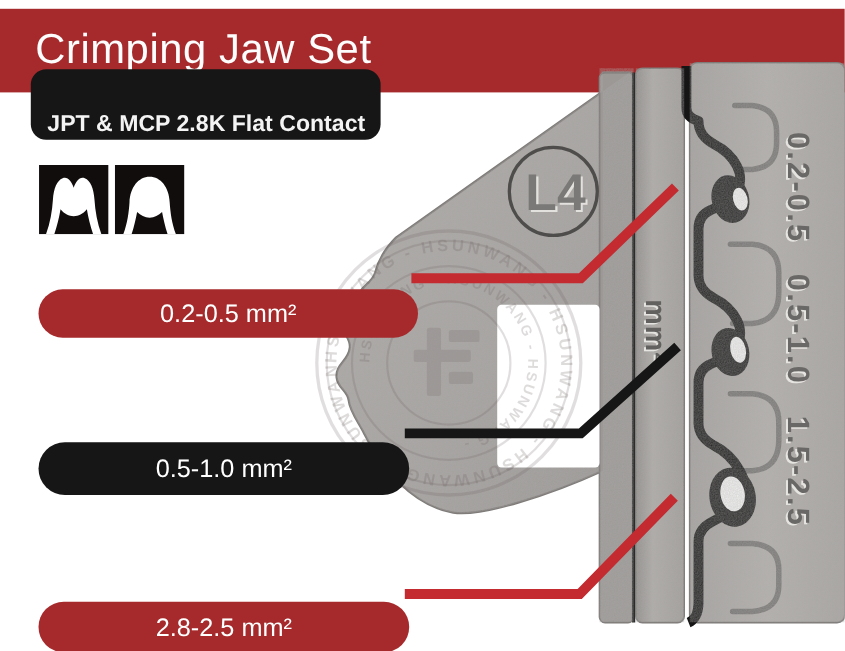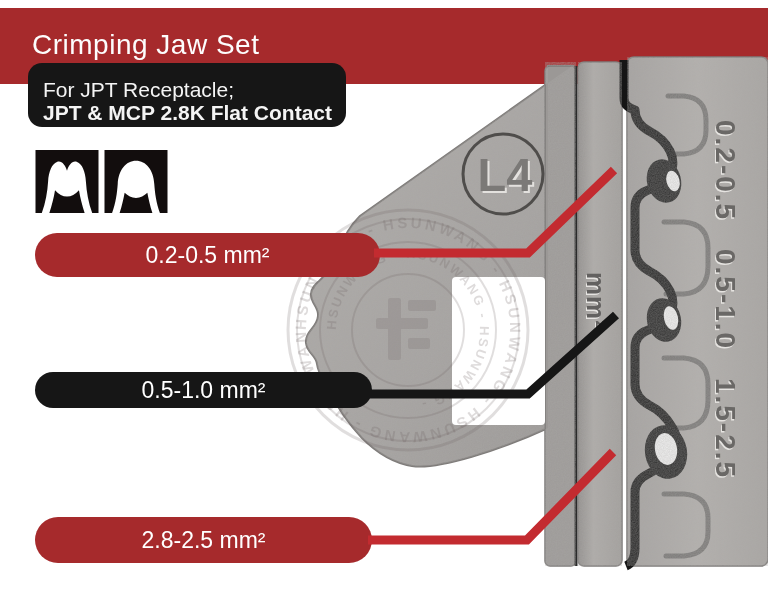--- a/index.html
+++ b/index.html
@@ -7,45 +7,45 @@
     width:768px;height:592px;position:relative;overflow:hidden;
     background:#ffffff;font-family:"Liberation Sans",sans-serif;
   }
   
   .header-bar{
     position:absolute;left:0;top:8px;width:768px;height:76px;
     background:#a62a2c;z-index:1;
   }
   .header-title{
     position:absolute;left:32px;top:0;height:76px;line-height:74px;
-    color:#fdfdfd;font-size:28px;letter-spacing:.5px;white-space:nowrap;
+    color:#fdfdfd;font-size:38px;letter-spacing:.5px;white-space:nowrap;
   }
   
   .info-box{
     position:absolute;left:28px;top:63px;width:318px;height:64px;
     background:#161616;border-radius:14px;z-index:6;
     color:#f4f4f4;font-size:21px;line-height:23px;
     padding:0;box-sizing:border-box;
   }
   .info-box .ln{position:absolute;left:15px;white-space:nowrap;}
   .info-box .ln1{top:15px;}
   .info-box .ln2{top:38px;font-weight:bold;}
   
   .profile-icon{position:absolute;top:150px;width:64px;height:63px;z-index:6;}
   .profile-icon.first{left:35px;}
   .profile-icon.second{left:104px;}
   
   .pill{
     position:absolute;z-index:7;display:flex;align-items:center;justify-content:center;
-    border-radius:24px;color:#ffffff;font-size:23px;white-space:nowrap;
+    border-radius:24px;color:#ffffff;font-size:23px;white-space:nowrap;margin-top:30px;
   }
   .pill.red{background:#a62a2c;}
   .pill.black{background:#161616;}
   .pill1{left:35px;top:233px;width:345px;height:44px;}
-  .pill2{left:35px;top:372px;width:337px;height:36px;}
+  .pill2{left:35px;top:372px;width:337px;height:48px;}
   .pill3{left:35px;top:517px;width:337px;height:46px;}
   
   .tool-layer{position:absolute;left:0;top:0;z-index:2;}
   .watermark-layer{position:absolute;left:0;top:0;z-index:3;pointer-events:none;}
   .lines-layer{position:absolute;left:0;top:0;z-index:8;pointer-events:none;}
 </style>
 </head>
 <body>
 
 <div class="header-bar">
@@ -169,21 +169,20 @@
 
   <g opacity="0.18" fill="#6b5f5f">
     <rect x="388" y="298" width="13" height="62" rx="2"></rect>
     <rect x="376" y="318" width="52" height="11" rx="2"></rect>
     <rect x="408" y="300" width="28" height="11" rx="2"></rect>
     <rect x="408" y="338" width="22" height="11" rx="2"></rect>
   </g>
 </svg>
 
 <div class="info-box">
-  <div class="ln ln1">For JPT Receptacle;</div>
   <div class="ln ln2">JPT &amp; MCP 2.8K Flat Contact</div>
 </div>
 
 <svg class="profile-icon first" viewBox="0 0 100 100">
   <rect x="0" y="0" width="100" height="100" fill="#120d0d"></rect>
   <path fill="#ffffff" d="M10,100 C16,84 19,66 20,50 C21,34 26,22 34,19 C41,16 47,23 50,33
     C53,23 59,16 66,19 C74,22 79,34 80,50 C81,66 84,84 90,100 L78,100 C74,88 71,76 69,64
     C63,71 57,74 50,74 C43,74 37,71 31,64 C29,76 26,88 22,100 Z"></path>
 </svg>
 <svg class="profile-icon second" viewBox="0 0 100 100">

